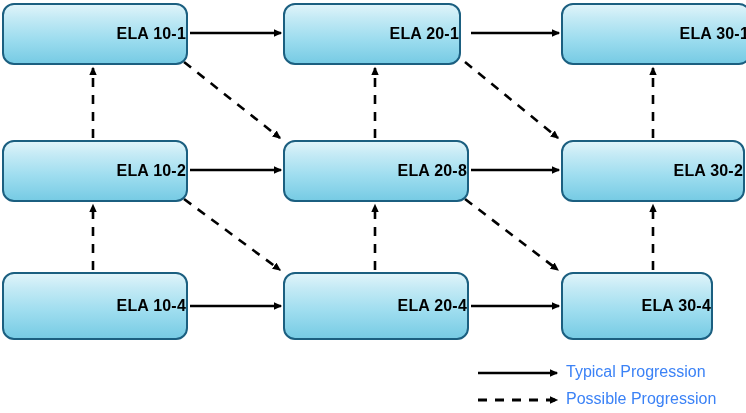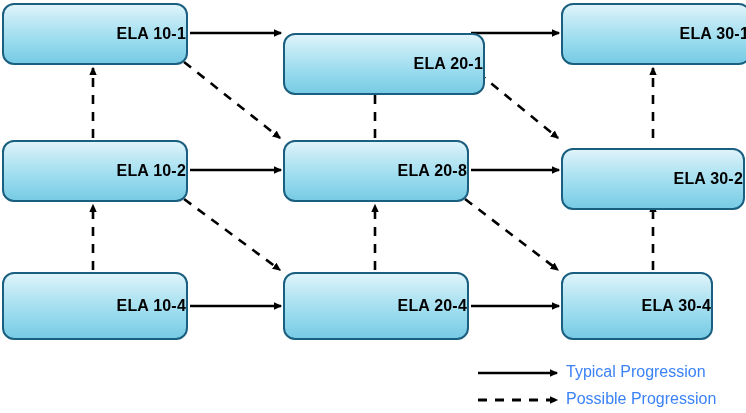--- a/index.html
+++ b/index.html
@@ -95,37 +95,37 @@
     <g stroke="#000000" fill="none" marker-end="url(#arrowhead)">
       <line x1="478" y1="373" x2="557" y2="373" stroke-width="2.4"></line>
       <line x1="478" y1="400" x2="557" y2="400" stroke-width="2.8" stroke-dasharray="9 8"></line>
     </g>
   </svg>
 
   <div class="node" style="left:2px;   top:3px;   width:186px; height:62px;">
     <span class="node-label">ELA 10-1</span>
   </div>
 
-  <div class="node" style="left:283px; top:3px;   width:202px; height:62px;margin-top:30px;">
+  <div class="node" style="left:283px; top:3px;   width:178px; height:62px;">
     <span class="node-label">ELA 20-1</span>
   </div>
 
   <div class="node" style="left:561px; top:3px;   width:190px; height:62px;">
     <span class="node-label">ELA 30-1</span>
   </div>
 
   <div class="node" style="left:2px;   top:140px; width:186px; height:62px;padding-left:37px;">
     <span class="node-label">ELA 10-2</span>
   </div>
 
   <div class="node" style="left:283px; top:140px; width:186px; height:62px;">
     <span class="node-label">ELA 20-8</span>
   </div>
 
-  <div class="node" style="left:561px; top:148px; width:184px; height:62px;">
+  <div class="node" style="left:561px; top:140px; width:184px; height:62px;">
     <span class="node-label">ELA 30-2</span>
   </div>
 
   <div class="node" style="left:2px;   top:272px; width:186px; height:68px;">
     <span class="node-label">ELA 10-4</span>
   </div>
 
   <div class="node" style="left:283px; top:272px; width:186px; height:68px;">
     <span class="node-label">ELA 20-4</span>
   </div>

